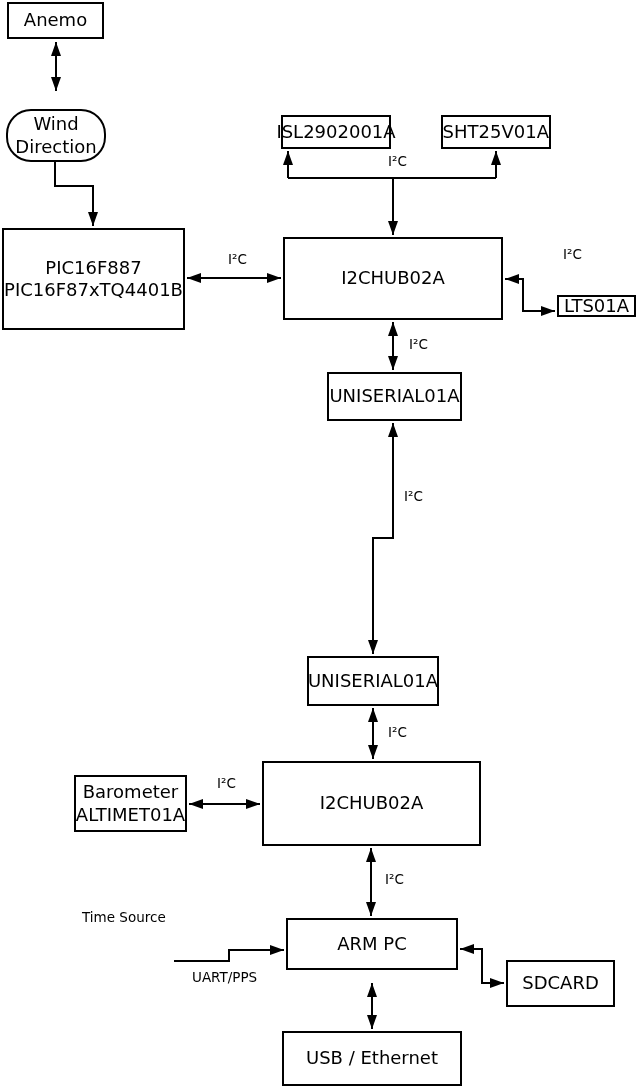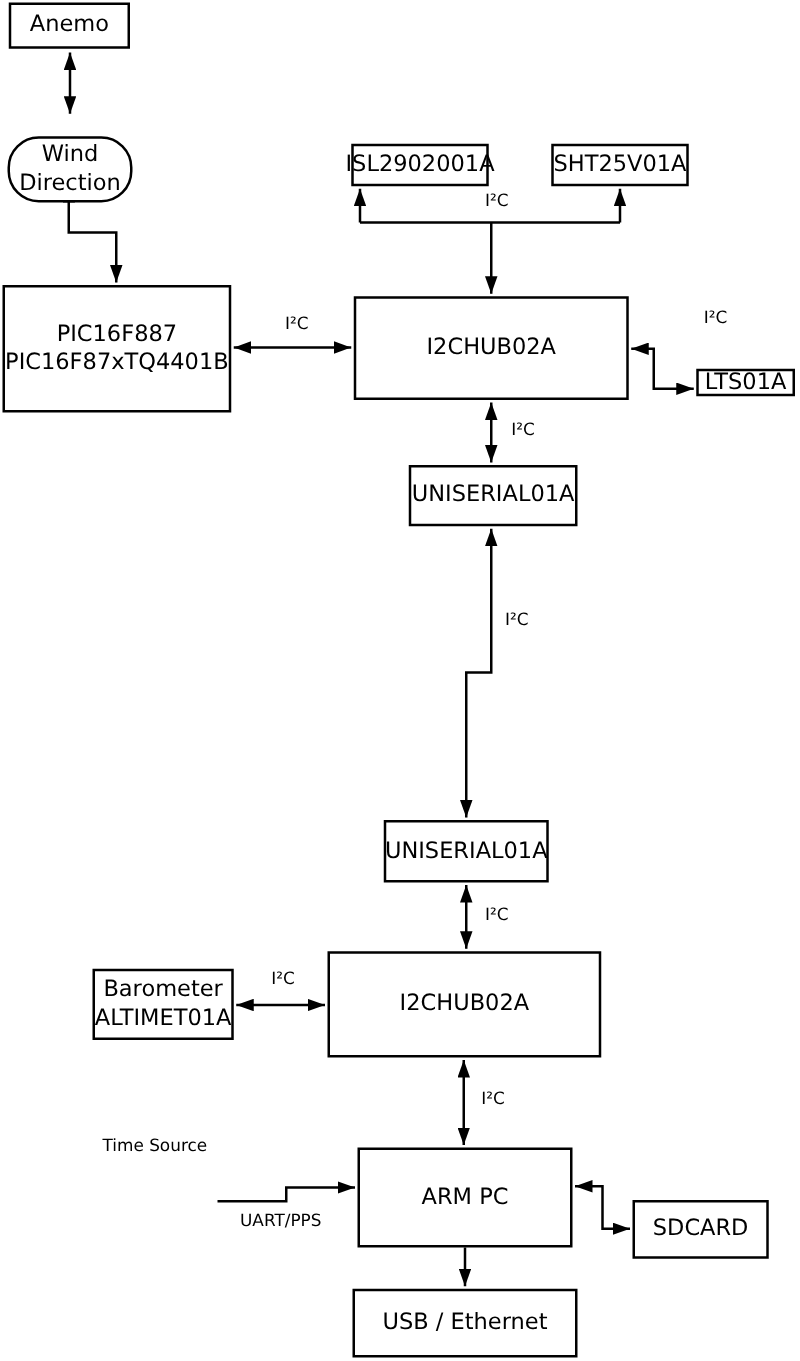--- a/index.html
+++ b/index.html
@@ -78,21 +78,21 @@
 
   <div class="node" style="left:2px;top:228px;width:183px;height:102px;">
     <span>PIC16F887</span>
     <span>PIC16F87xTQ4401B</span>
   </div>
 
   <div class="node" style="left:233px;top:115px;width:110px;height:34px;margin-left:48px;">
     <span>ISL2902001A</span>
   </div>
 
-  <div class="node" style="left:441px;top:115px;width:110px;height:34px;">
+  <div class="node" style="left:441px;top:115px;width:110px;height:34px;align-items:flex-end;">
     <span>SHT25V01A</span>
   </div>
 
   <div class="node" style="left:283px;top:237px;width:220px;height:83px;">
     <span>I2CHUB02A</span>
   </div>
 
   <div class="node" style="left:557px;top:295px;width:79px;height:22px;">
     <span>LTS01A</span>
   </div>
@@ -108,21 +108,21 @@
   <div class="node" style="left:262px;top:761px;width:219px;height:85px;">
     <span>I2CHUB02A</span>
   </div>
 
   <div class="node" style="left:74px;top:775px;width:113px;height:57px;">
     <span>Barometer</span>
     <span>ALTIMET01A</span>
   </div>
 
 
-  <div class="node" style="left:286px;top:918px;width:172px;height:80px;justify-content:center;">
+  <div class="node" style="left:286px;top:918px;width:172px;height:52px;justify-content:center;">
     <span>ARM PC</span>
   </div>
 
   <div class="node" style="left:506px;top:960px;width:109px;height:47px;">
     <span>SDCARD</span>
   </div>
 
   <div class="node" style="left:282px;top:1031px;width:180px;height:55px;">
     <span>USB / Ethernet</span>
   </div>

